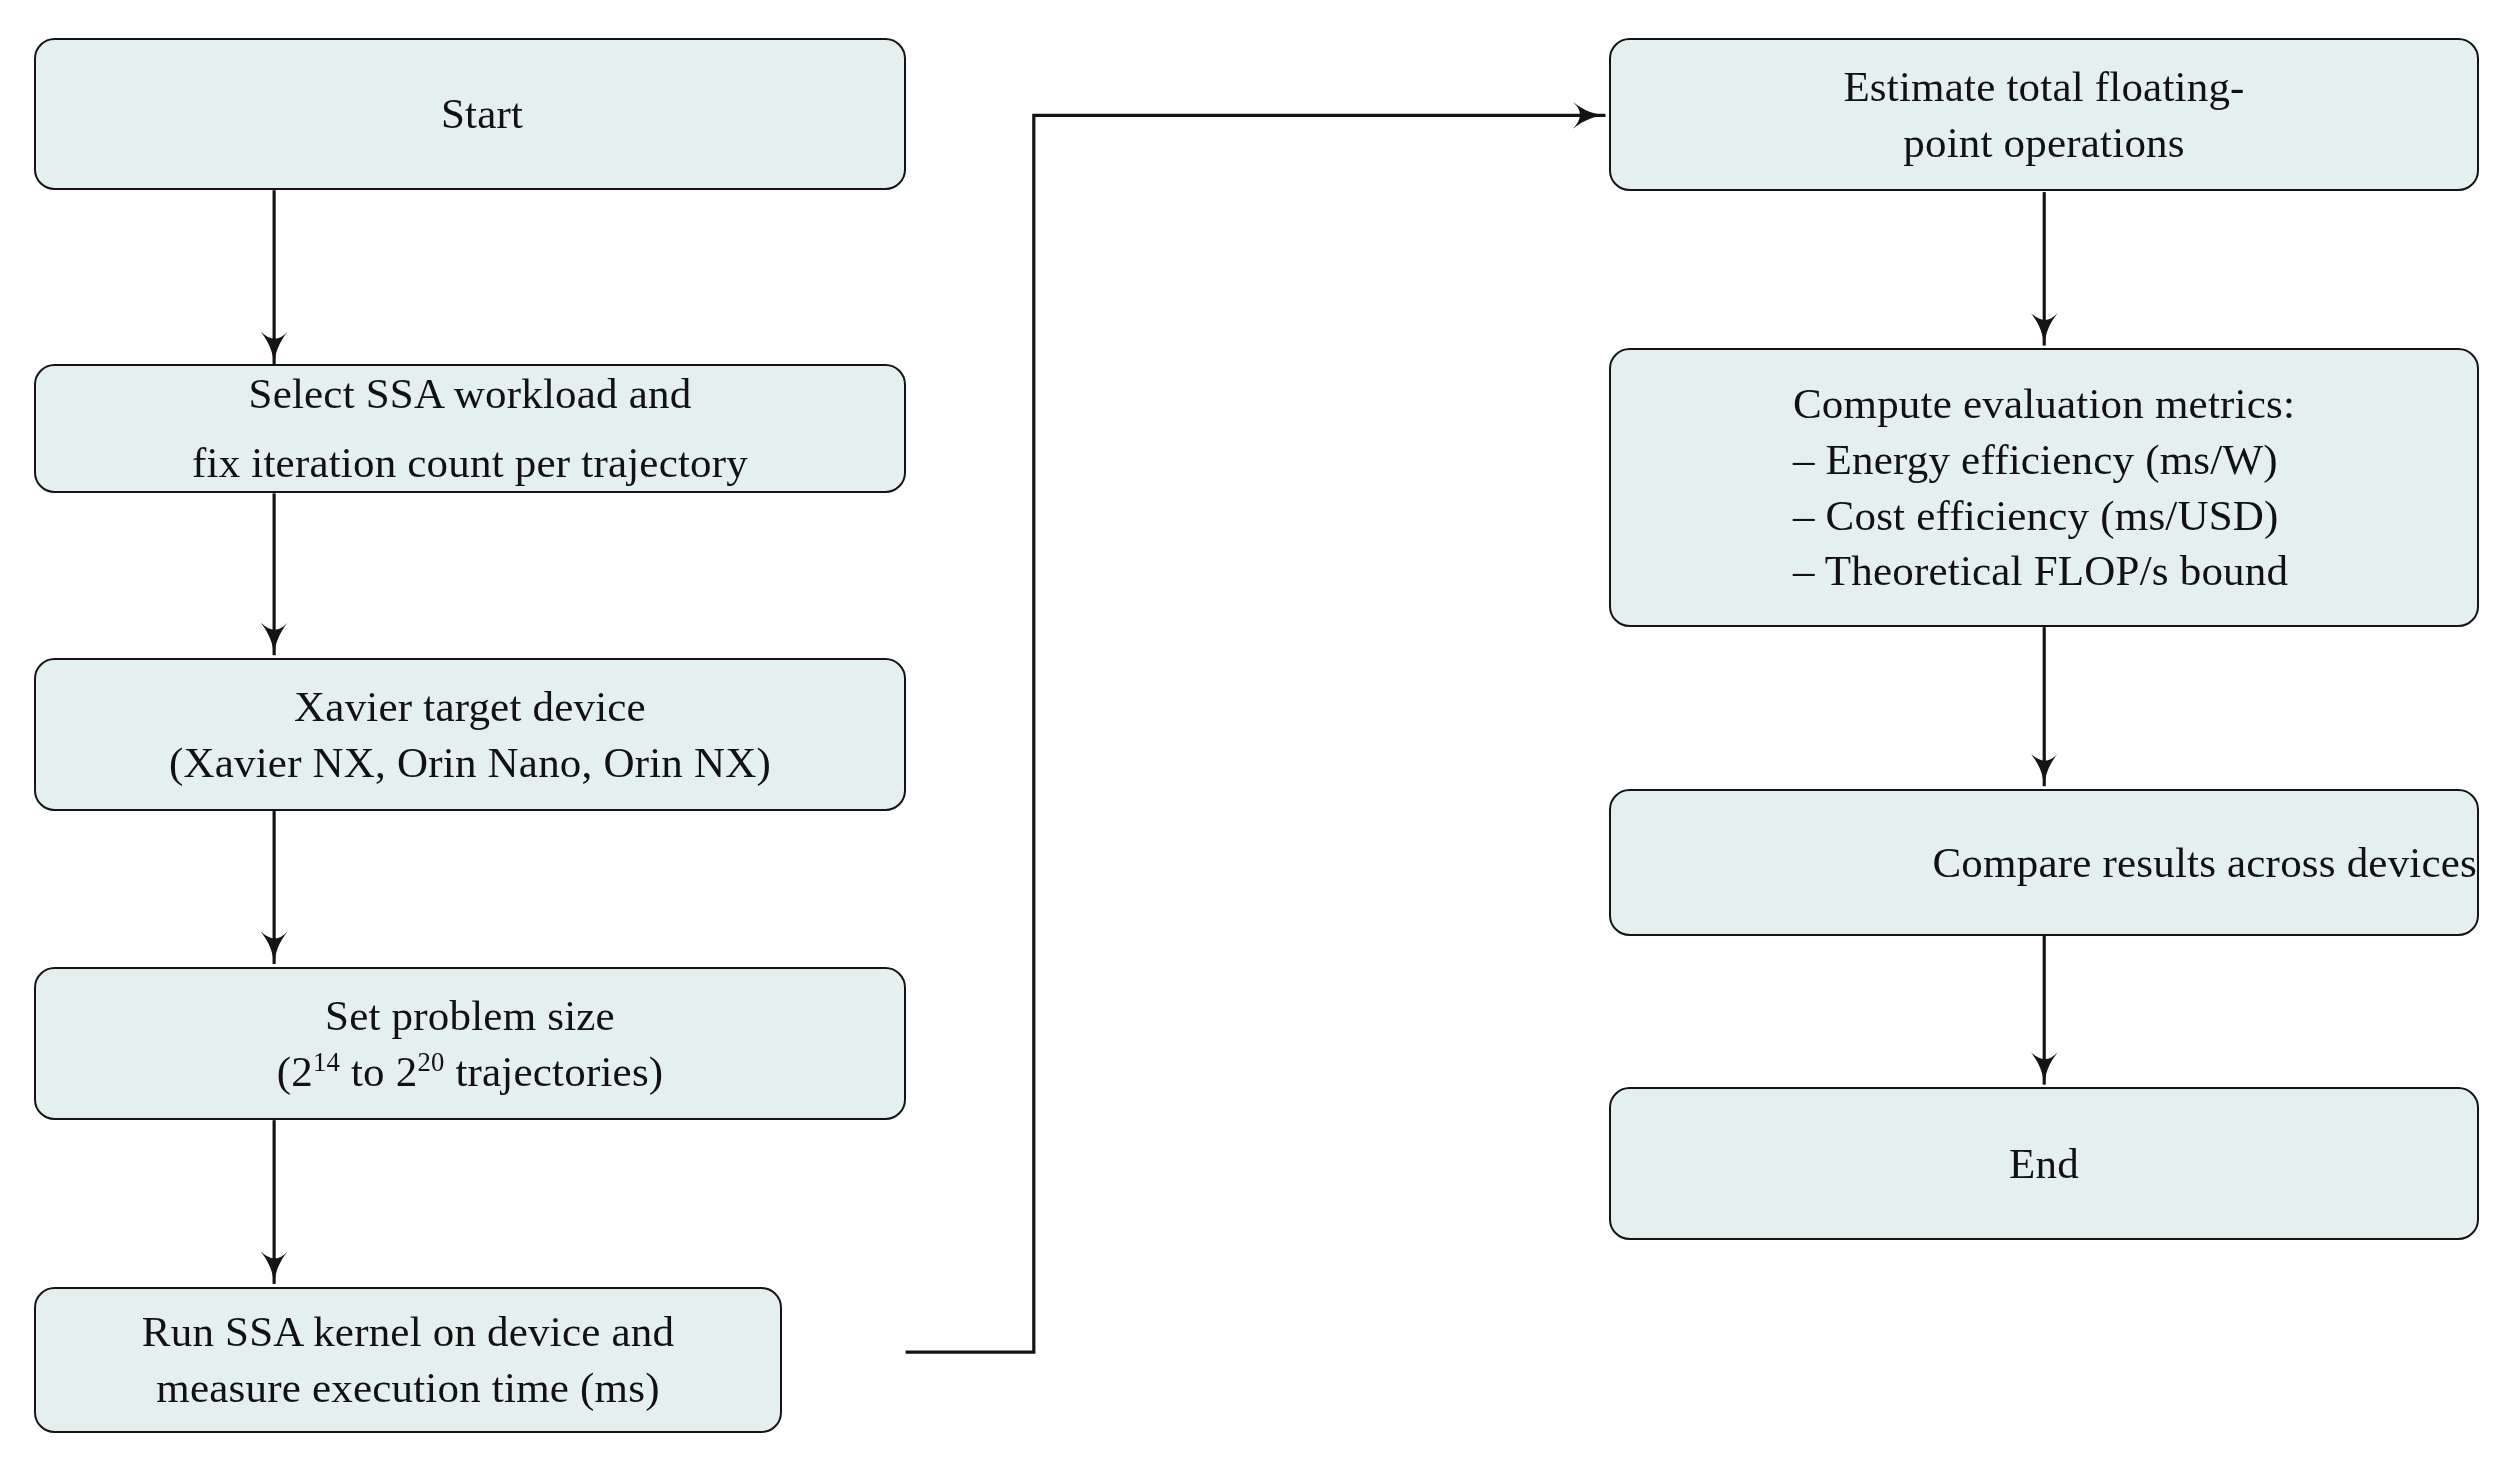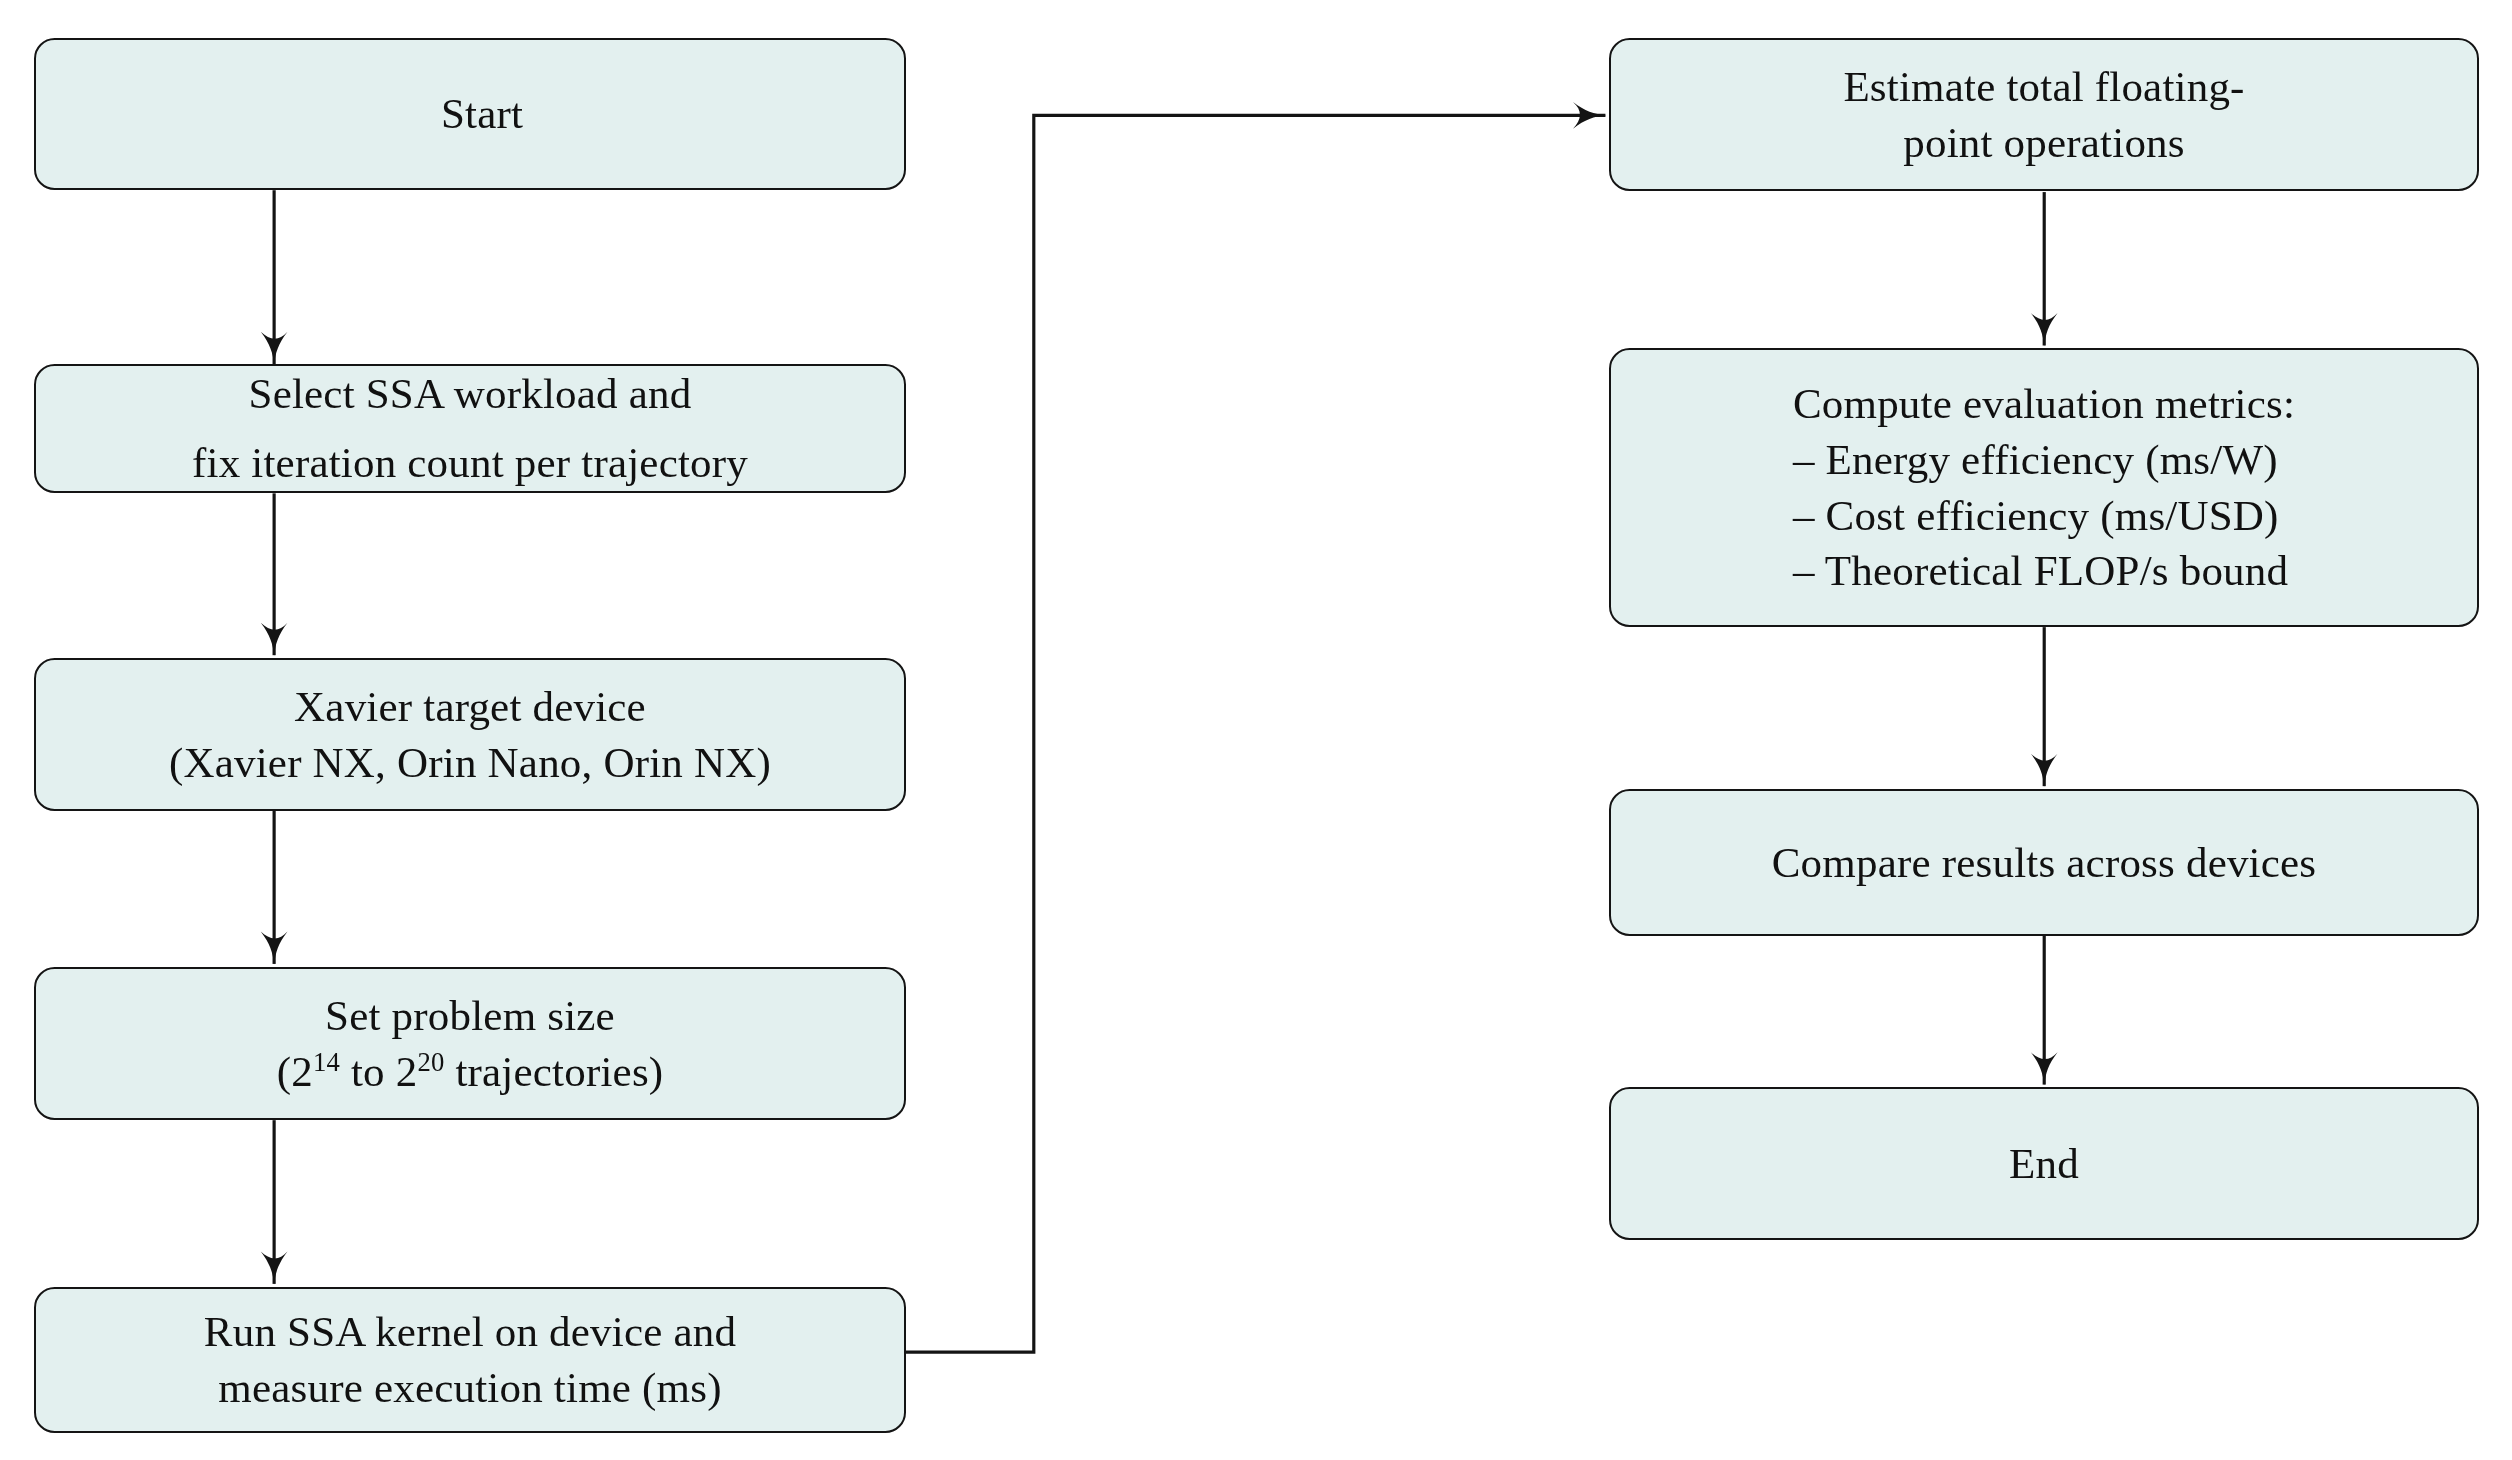--- a/index.html
+++ b/index.html
@@ -106,40 +106,40 @@
     <span class="line">(Xavier NX, Orin Nano, Orin NX)</span>
   </div>
 
   <div class="node" style="left:34px; top:967px; width:872px; height:153px;">
     <span class="line">Set problem size</span>
     <span class="line">
       <span>(2</span><sup>14</sup><span> to 2</span><sup>20</sup><span> trajectories)</span>
     </span>
   </div>
 
-  <div class="node" style="left:34px; top:1287px; width:872px; height:146px;">
+  <div class="node" style="left:34px; top:1287px; width:748px; height:146px;">
     <span class="line">Run SSA kernel on device and</span>
     <span class="line">measure execution time (ms)</span>
   </div>
 
   <div class="node" style="left:1609px; top:38px; width:870px; height:153px;">
     <span class="line">Estimate total floating-</span>
     <span class="line">point operations</span>
   </div>
 
   <div class="node" style="left:1609px; top:348px; width:870px; height:279px;">
     <div class="metrics-body">
       <span class="line metrics-title">Compute evaluation metrics:</span>
       <span class="line left">– Energy efficiency (ms/W)</span>
       <span class="line left">– Cost efficiency (ms/USD)</span>
       <span class="line left">– Theoretical FLOP/s bound</span>
     </div>
   </div>
 
-  <div class="node" style="left:1609px; top:789px; width:870px; height:147px;">
+  <div class="node" style="left:1609px; top:789px; width:870px; height:147px;align-items:flex-end;">
     <span class="line">Compare results across devices</span>
   </div>
 
   <div class="node" style="left:1609px; top:1087px; width:870px; height:153px;">
     <span class="line">End</span>
   </div>
 
 </div>
 
 

